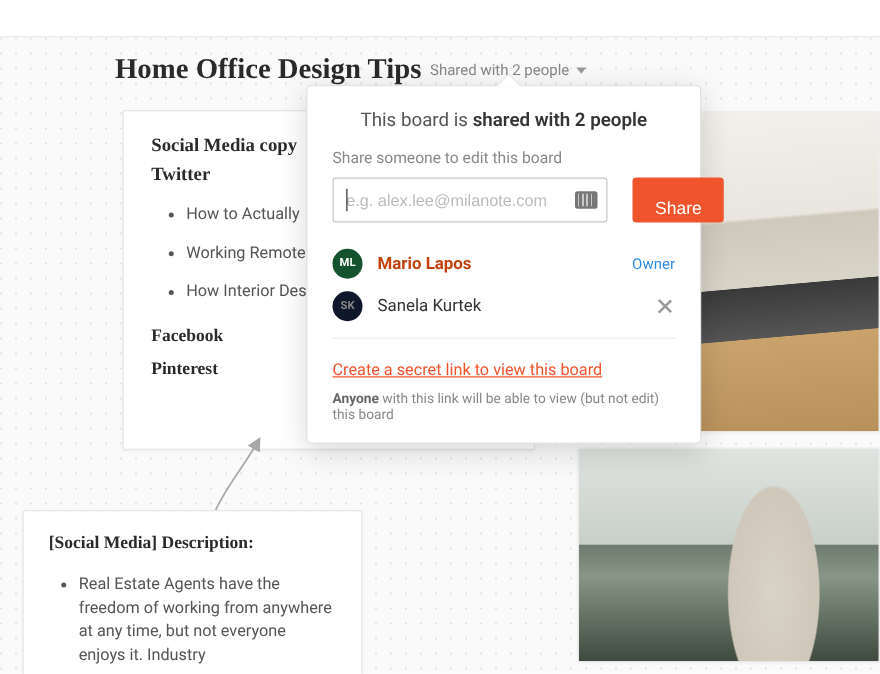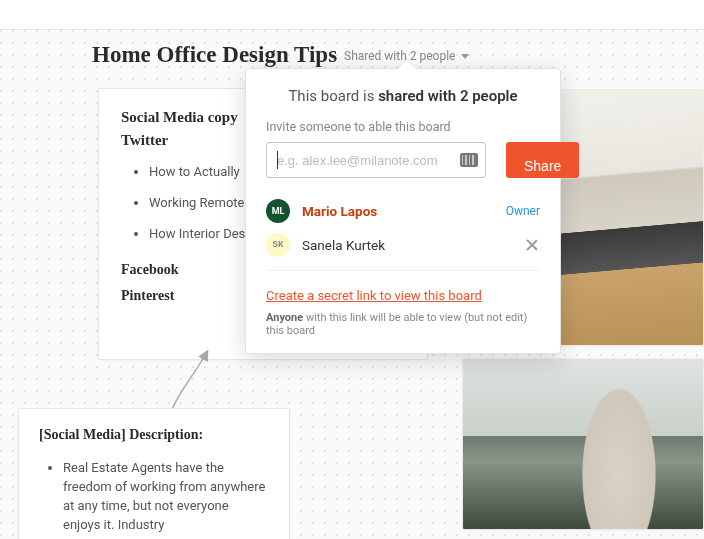--- a/index.html
+++ b/index.html
@@ -98,21 +98,21 @@
   }
   .input-wrap .kbicon::after { content:""; position:absolute; inset:2px; background:
     repeating-linear-gradient(90deg,#fff 0 1.5px,#777 1.5px 3.5px); opacity:0.6; }
   .btn-share {
     height: 36px; padding: 16px 18px; background: #f0542d; color: #fff;
     border: none; border-radius: 3px; font-size: 14px; cursor: pointer;
   }
   .person { display: flex; align-items: center; height: 34px; font-size: 13.5px; }
   .avatar { width: 24px; height: 24px; border-radius: 50%; display:flex; align-items:center; justify-content:center; font-size: 9px; font-weight: 700; color:#fff; margin-right: 12px; }
   .av-blue { background: #14532d; }
-  .av-gray { background: #fef9c3; color:#888;font-family:Liberation Mono, monospace; }
+  .av-gray { background: #0f172a; color:#888; }
   .person .name { flex: 1; color: #333; }
   .person .name.link { color: #c2410c; font-weight: bold; }
   .role { font-size: 12px; color: #2f8fe6; }
   .remove { width: 16px; height: 16px; position: relative; cursor: pointer; }
   .remove::before, .remove::after {
     content:""; position:absolute; left:7px; top:1px; width:1.5px; height:14px; background:#999;
   }
   .remove::before { transform: rotate(45deg); }
   .remove::after { transform: rotate(-45deg); }
   .divider { height:1px; background:#eee; margin: 8px 0 14px 0; }
@@ -170,21 +170,21 @@
     <div class="title">[Social Media] Description:</div>
     <ul>
       <li>Real Estate Agents have the freedom of working from anywhere at any time, but not everyone enjoys it. Industry</li>
     </ul>
   </div>
 
   <div class="popover">
     <div class="headline">
       <span>This board is </span><b>shared with 2 people</b>
     </div>
-    <div class="label">Invite someone to able this board</div>
+    <div class="label">Share someone to edit this board</div>
     <div class="row-input">
       <div class="input-wrap">
         <input type="text" placeholder="e.g. alex.lee@milanote.com" style="">
         <span class="cursor" style="left:11px; top:9px;"></span>
         <span class="kbicon"></span>
       </div>
       <button class="btn-share">Share</button>
     </div>
 
     <div class="person">

